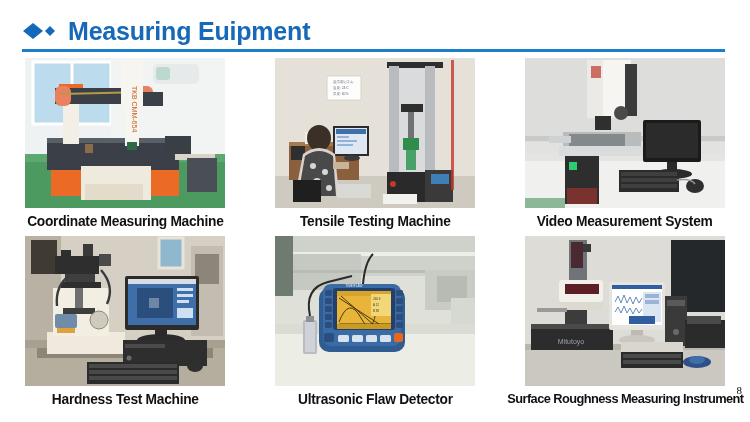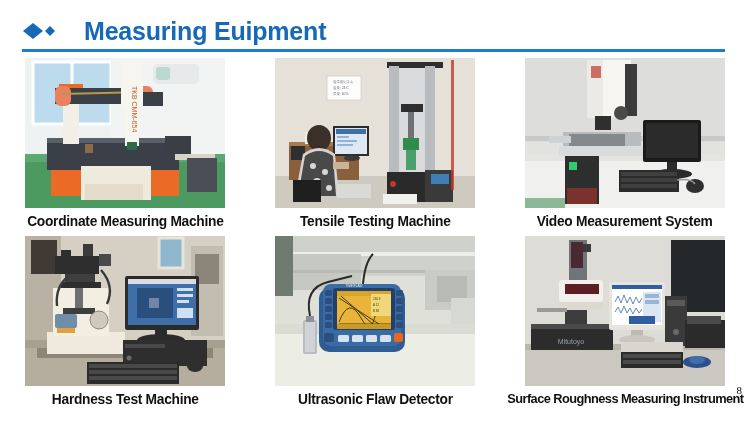--- a/index.html
+++ b/index.html
@@ -21,21 +21,21 @@
     background: #ffffff;
   }
 
   
   .title-row {
     position: absolute;
     left: 22px;
     top: 14px;
     display: flex;
     align-items: center;
-    gap: 28px;
+    gap: 12px;
     height: 34px;
   }
   .bullet {
     display: block;
     width: 34px;
     height: 18px;
     flex: 0 0 auto;
   }
   .slide-title {
     font-size: 25px;

